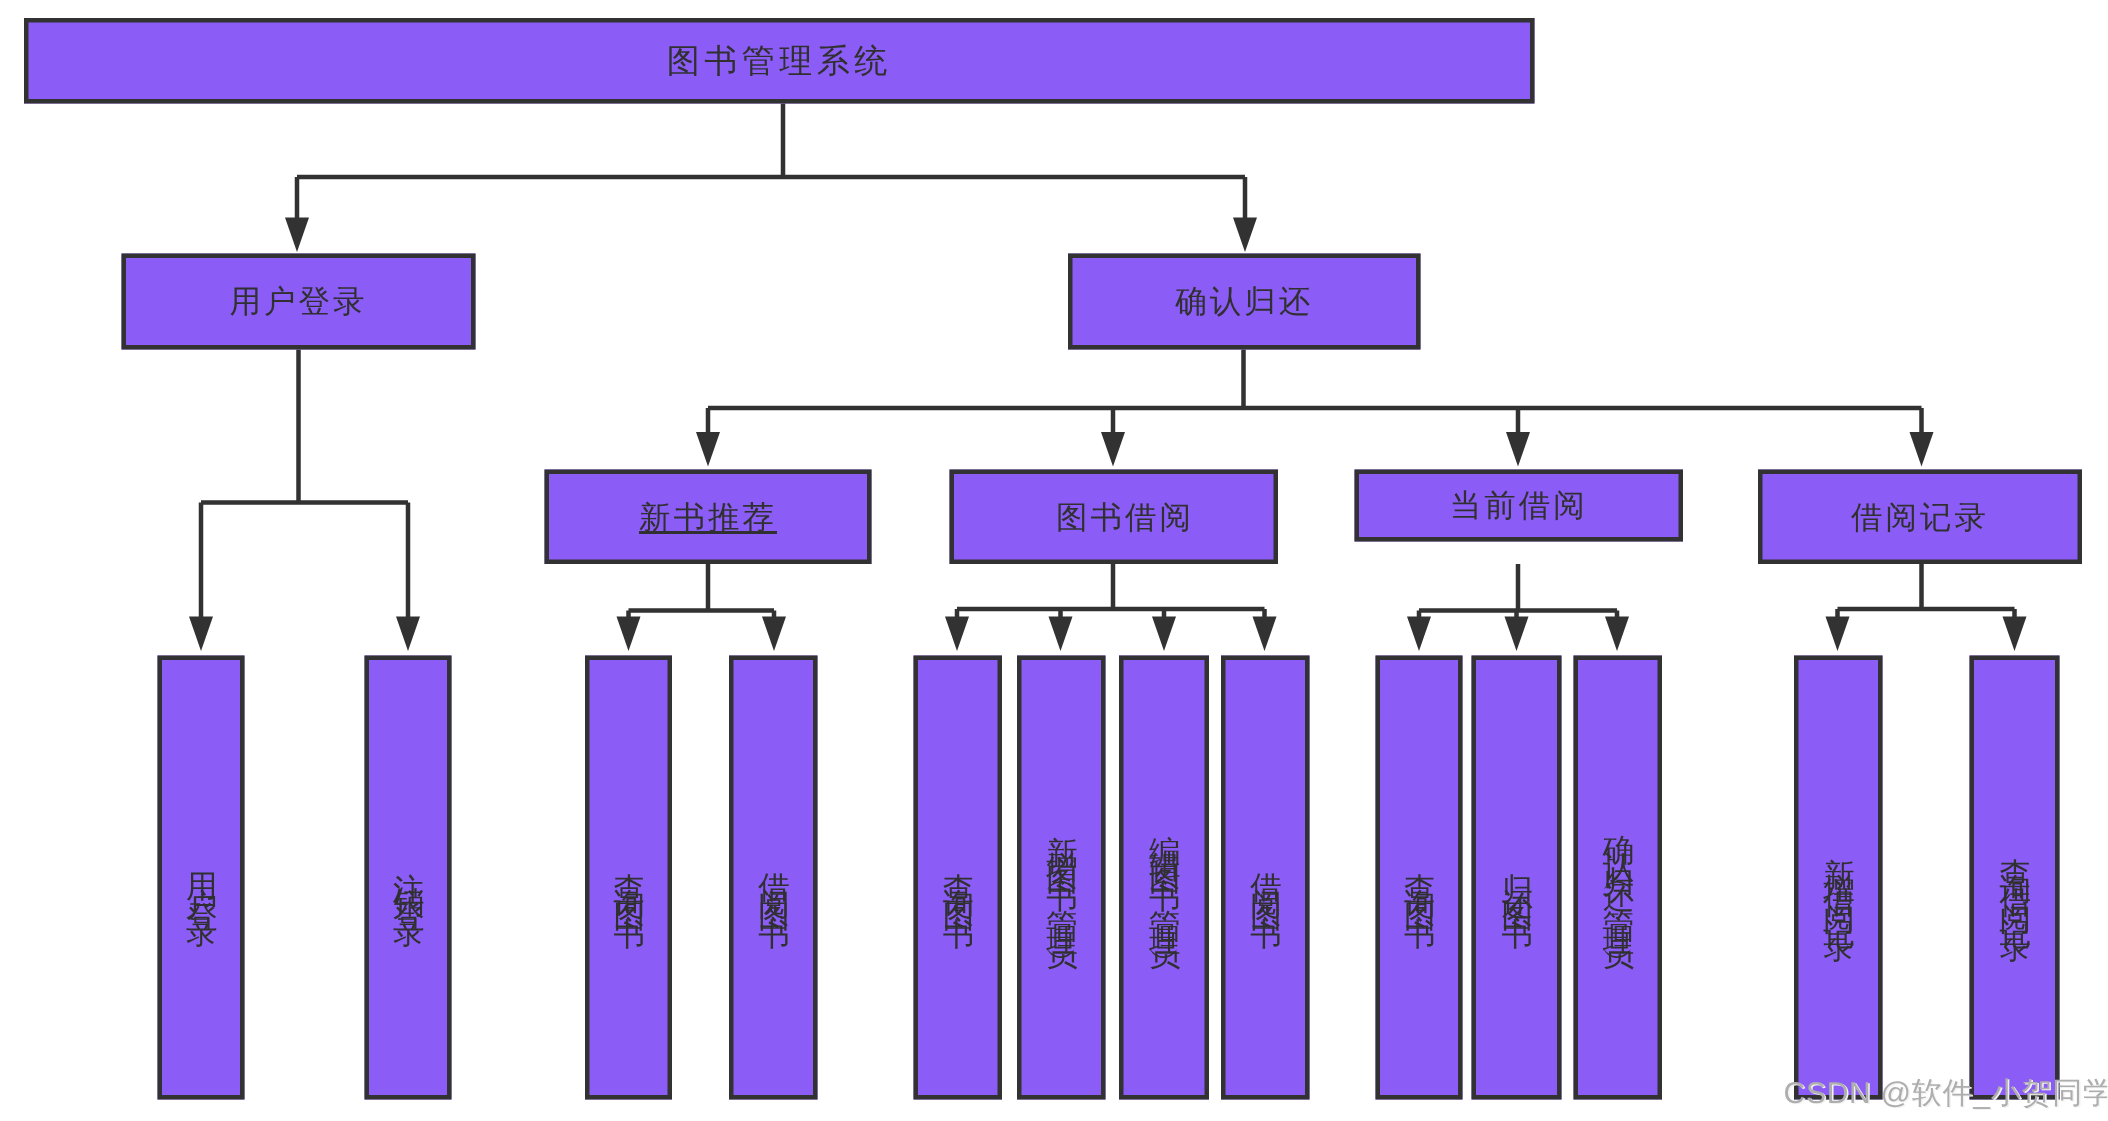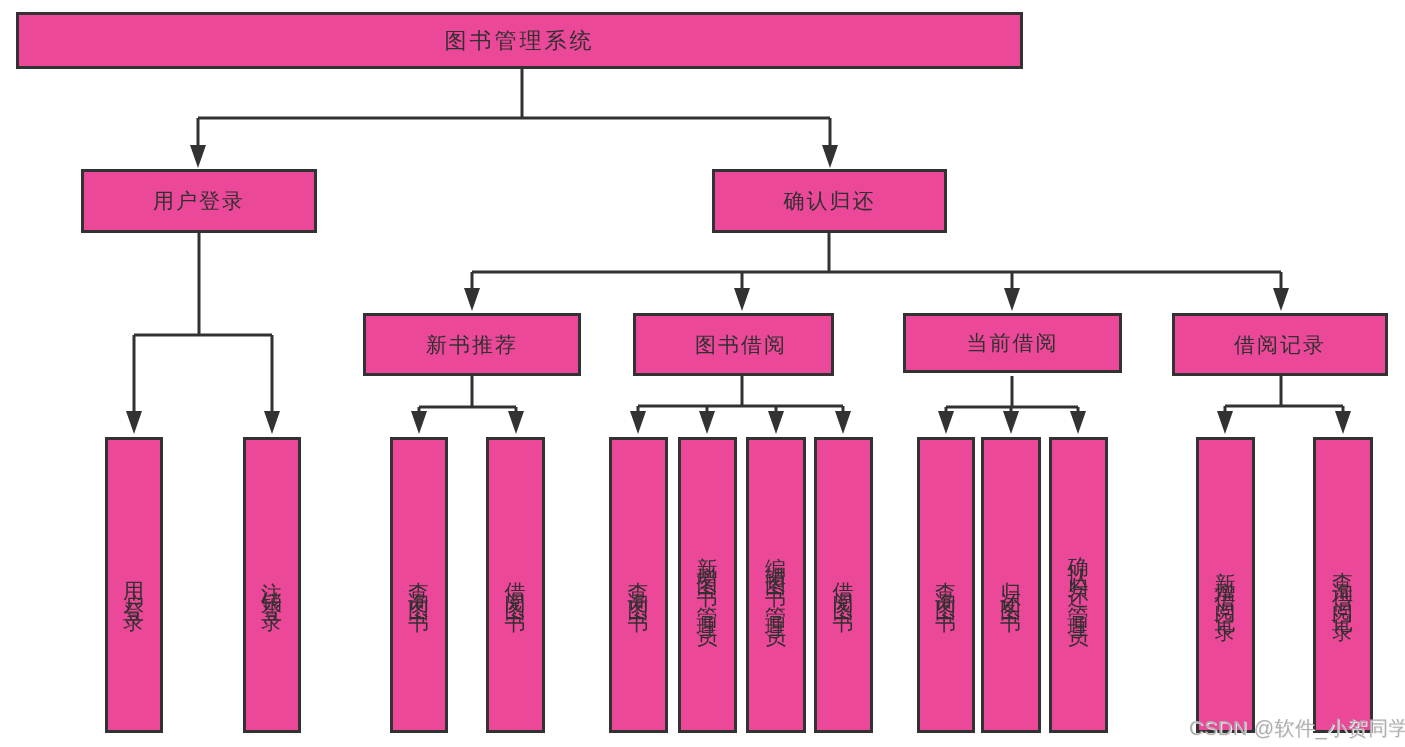--- a/index.html
+++ b/index.html
@@ -21,21 +21,21 @@
     overflow:hidden;
   }
   .wires{
     position:absolute;
     left:0;top:0;
     width:1405px;height:747px;
     pointer-events:none;
   }
   .box{
     position:absolute;
-    background:#ec4899;
+    background:#8b5cf6;
     border:3px solid var(--line);
     display:flex;
     align-items:center;
     justify-content:center;
     z-index:2;
   }
   .hlabel{
     font-size:21px;
     letter-spacing:2px;
     color:var(--text);
@@ -50,23 +50,23 @@
     text-orientation:mixed;
     font-size:21px;
     letter-spacing:10px;
     line-height:1.1;
     color:var(--text);
   }
   
   .n-root   {left:16px;  top:12px;  width:1007px; height:57px;}
   .n-user   {left:81px;  top:169px; width:236px;  height:64px;}
   .n-mgmt   {left:712px; top:169px; width:235px;  height:64px;}
-  .n-newb   {left:363px; top:313px; width:218px;  height:63px;}
-  .n-borrow {left:633px; top:313px; width:201px;  height:63px;padding-left:15px;}
-  .n-current{left:903px; top:313px; width:219px;  height:60px;}
+  .n-newb   {left:363px; top:313px; width:218px;  height:63px;text-decoration:underline;}
+  .n-borrow {left:633px; top:313px; width:219px;  height:63px;padding-left:15px;}
+  .n-current{left:903px; top:313px; width:219px;  height:48px;}
   .n-records{left:1172px;top:313px; width:216px;  height:63px;text-align:center;}
   .leaf{top:437px;height:296px;}
   .l-a1{left:105px; width:58px;}
   .l-a2{left:243px; width:58px;}
   .l-b1{left:390px; width:58px;}
   .l-b2{left:486px; width:59px;}
   .l-c1{left:609px; width:59px;}
   .l-c2{left:678px; width:59px;}
   .l-c3{left:746px; width:60px;}
   .l-c4{left:814px; width:59px;}

